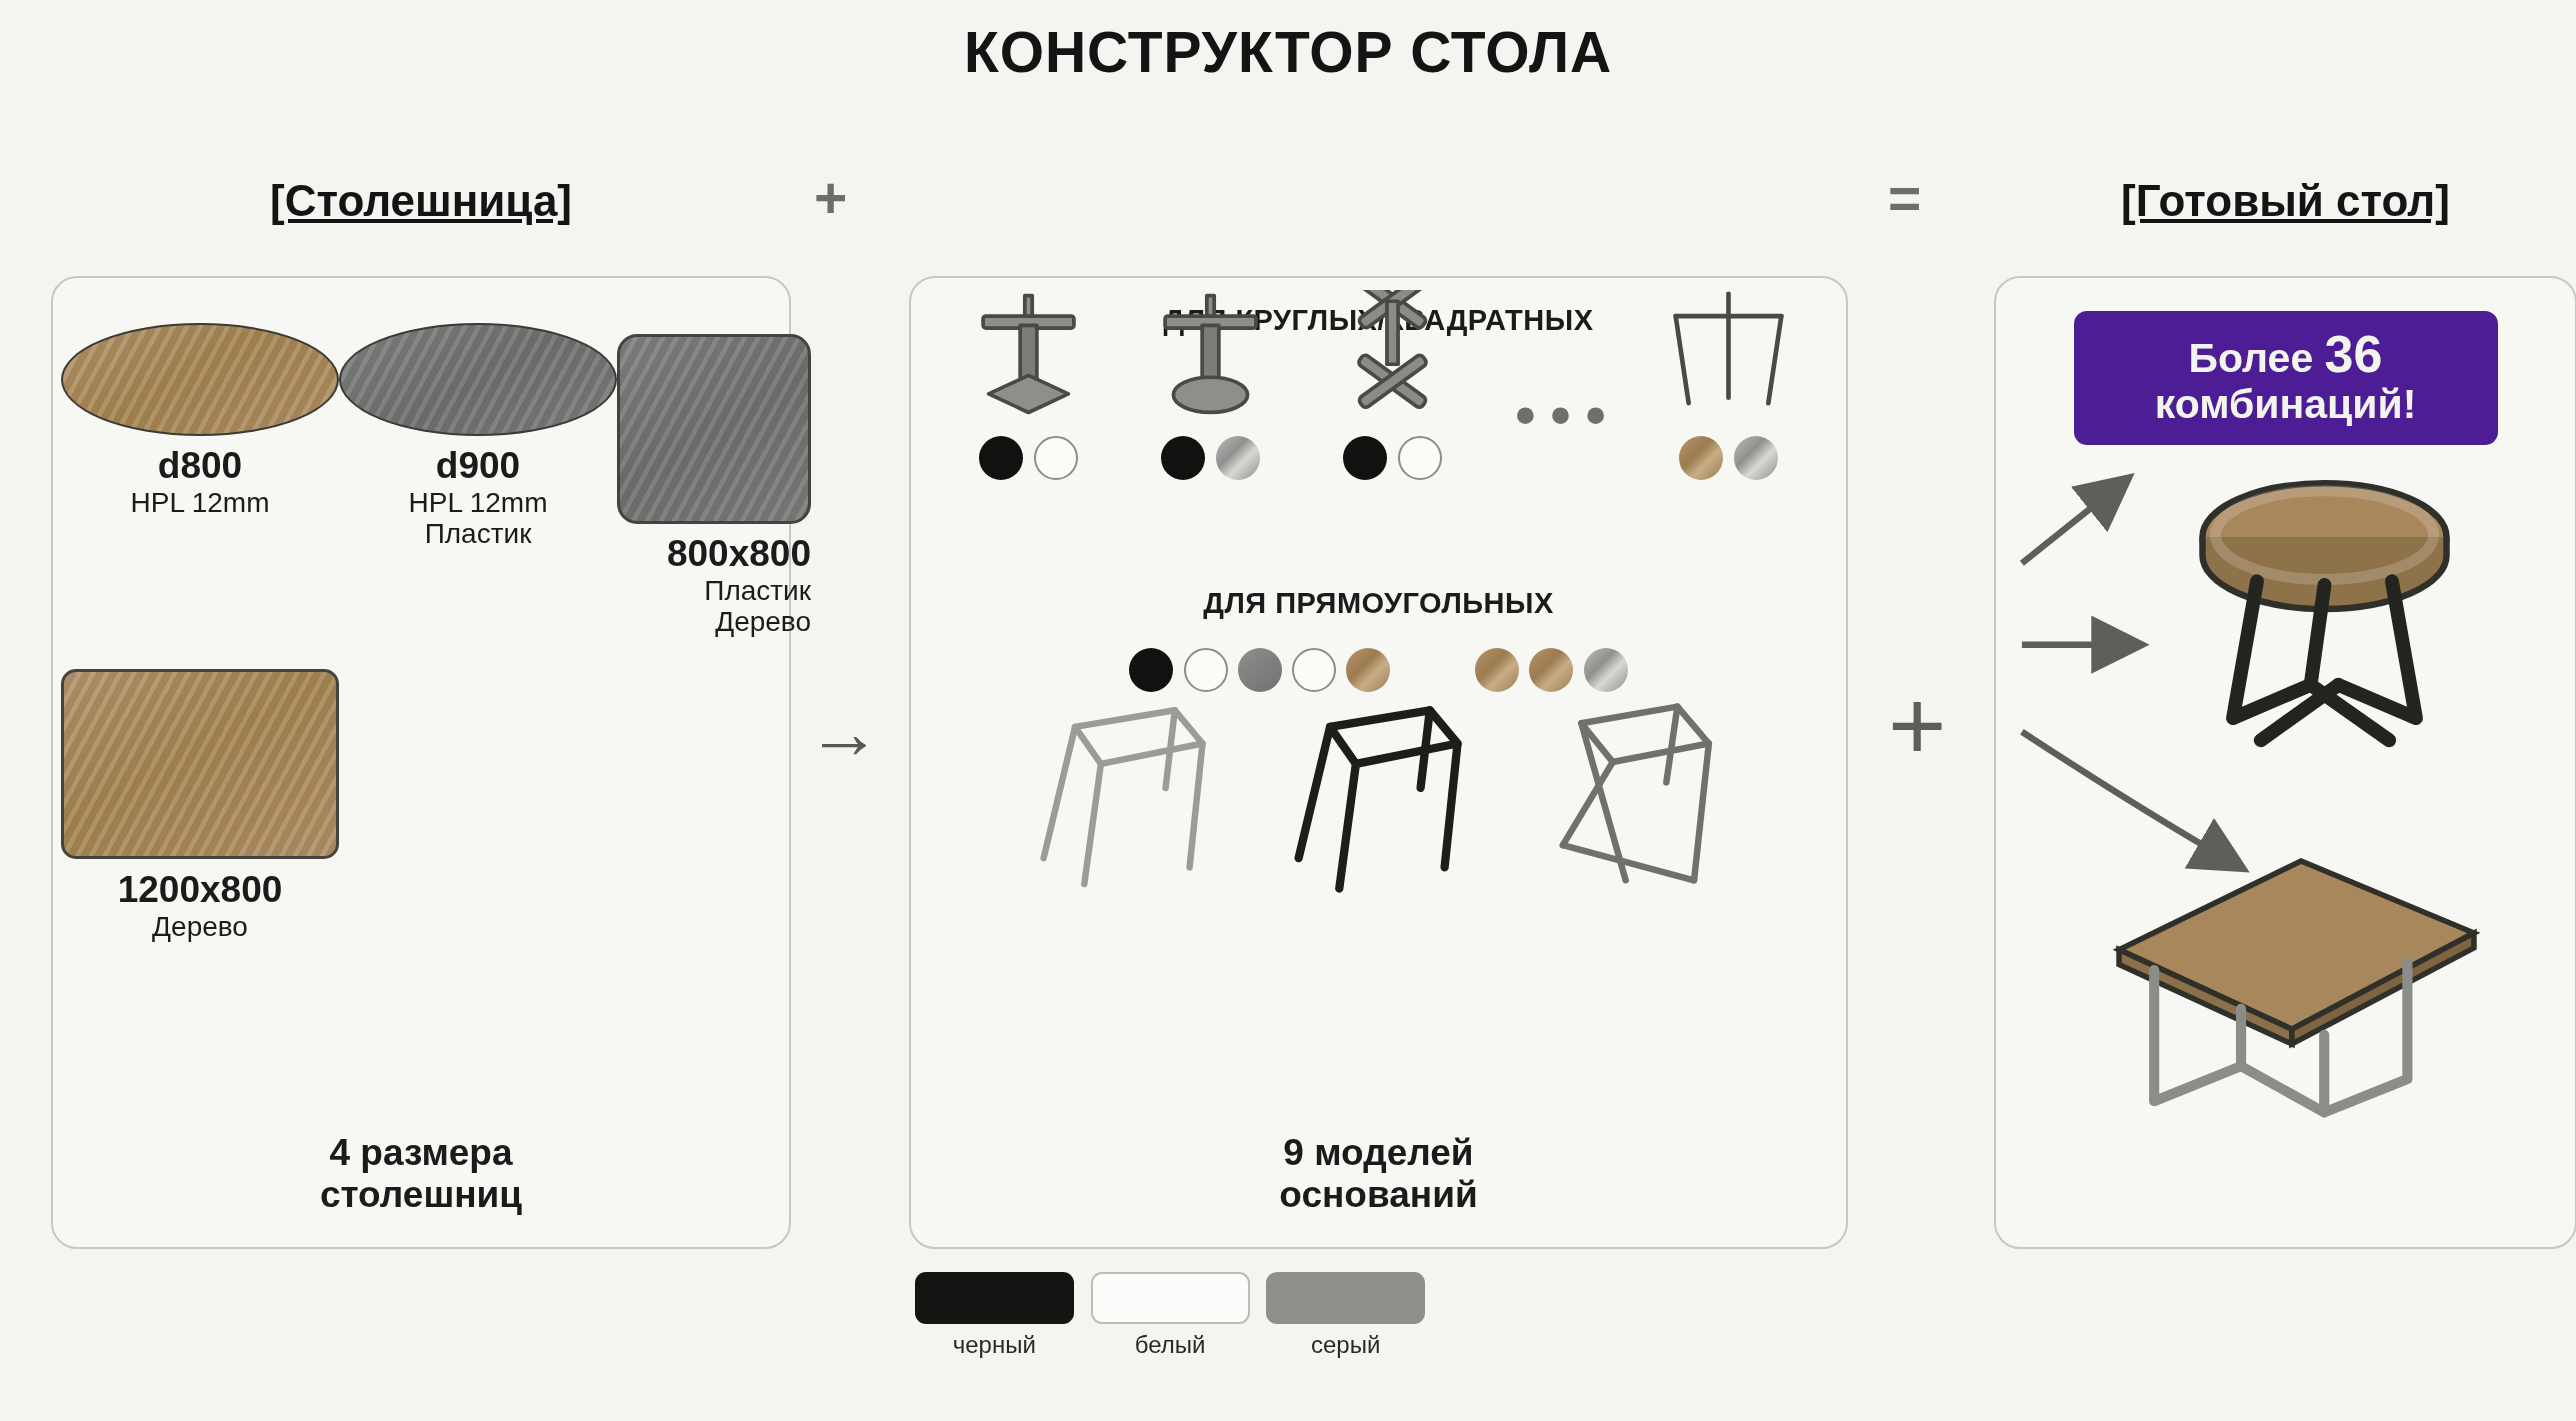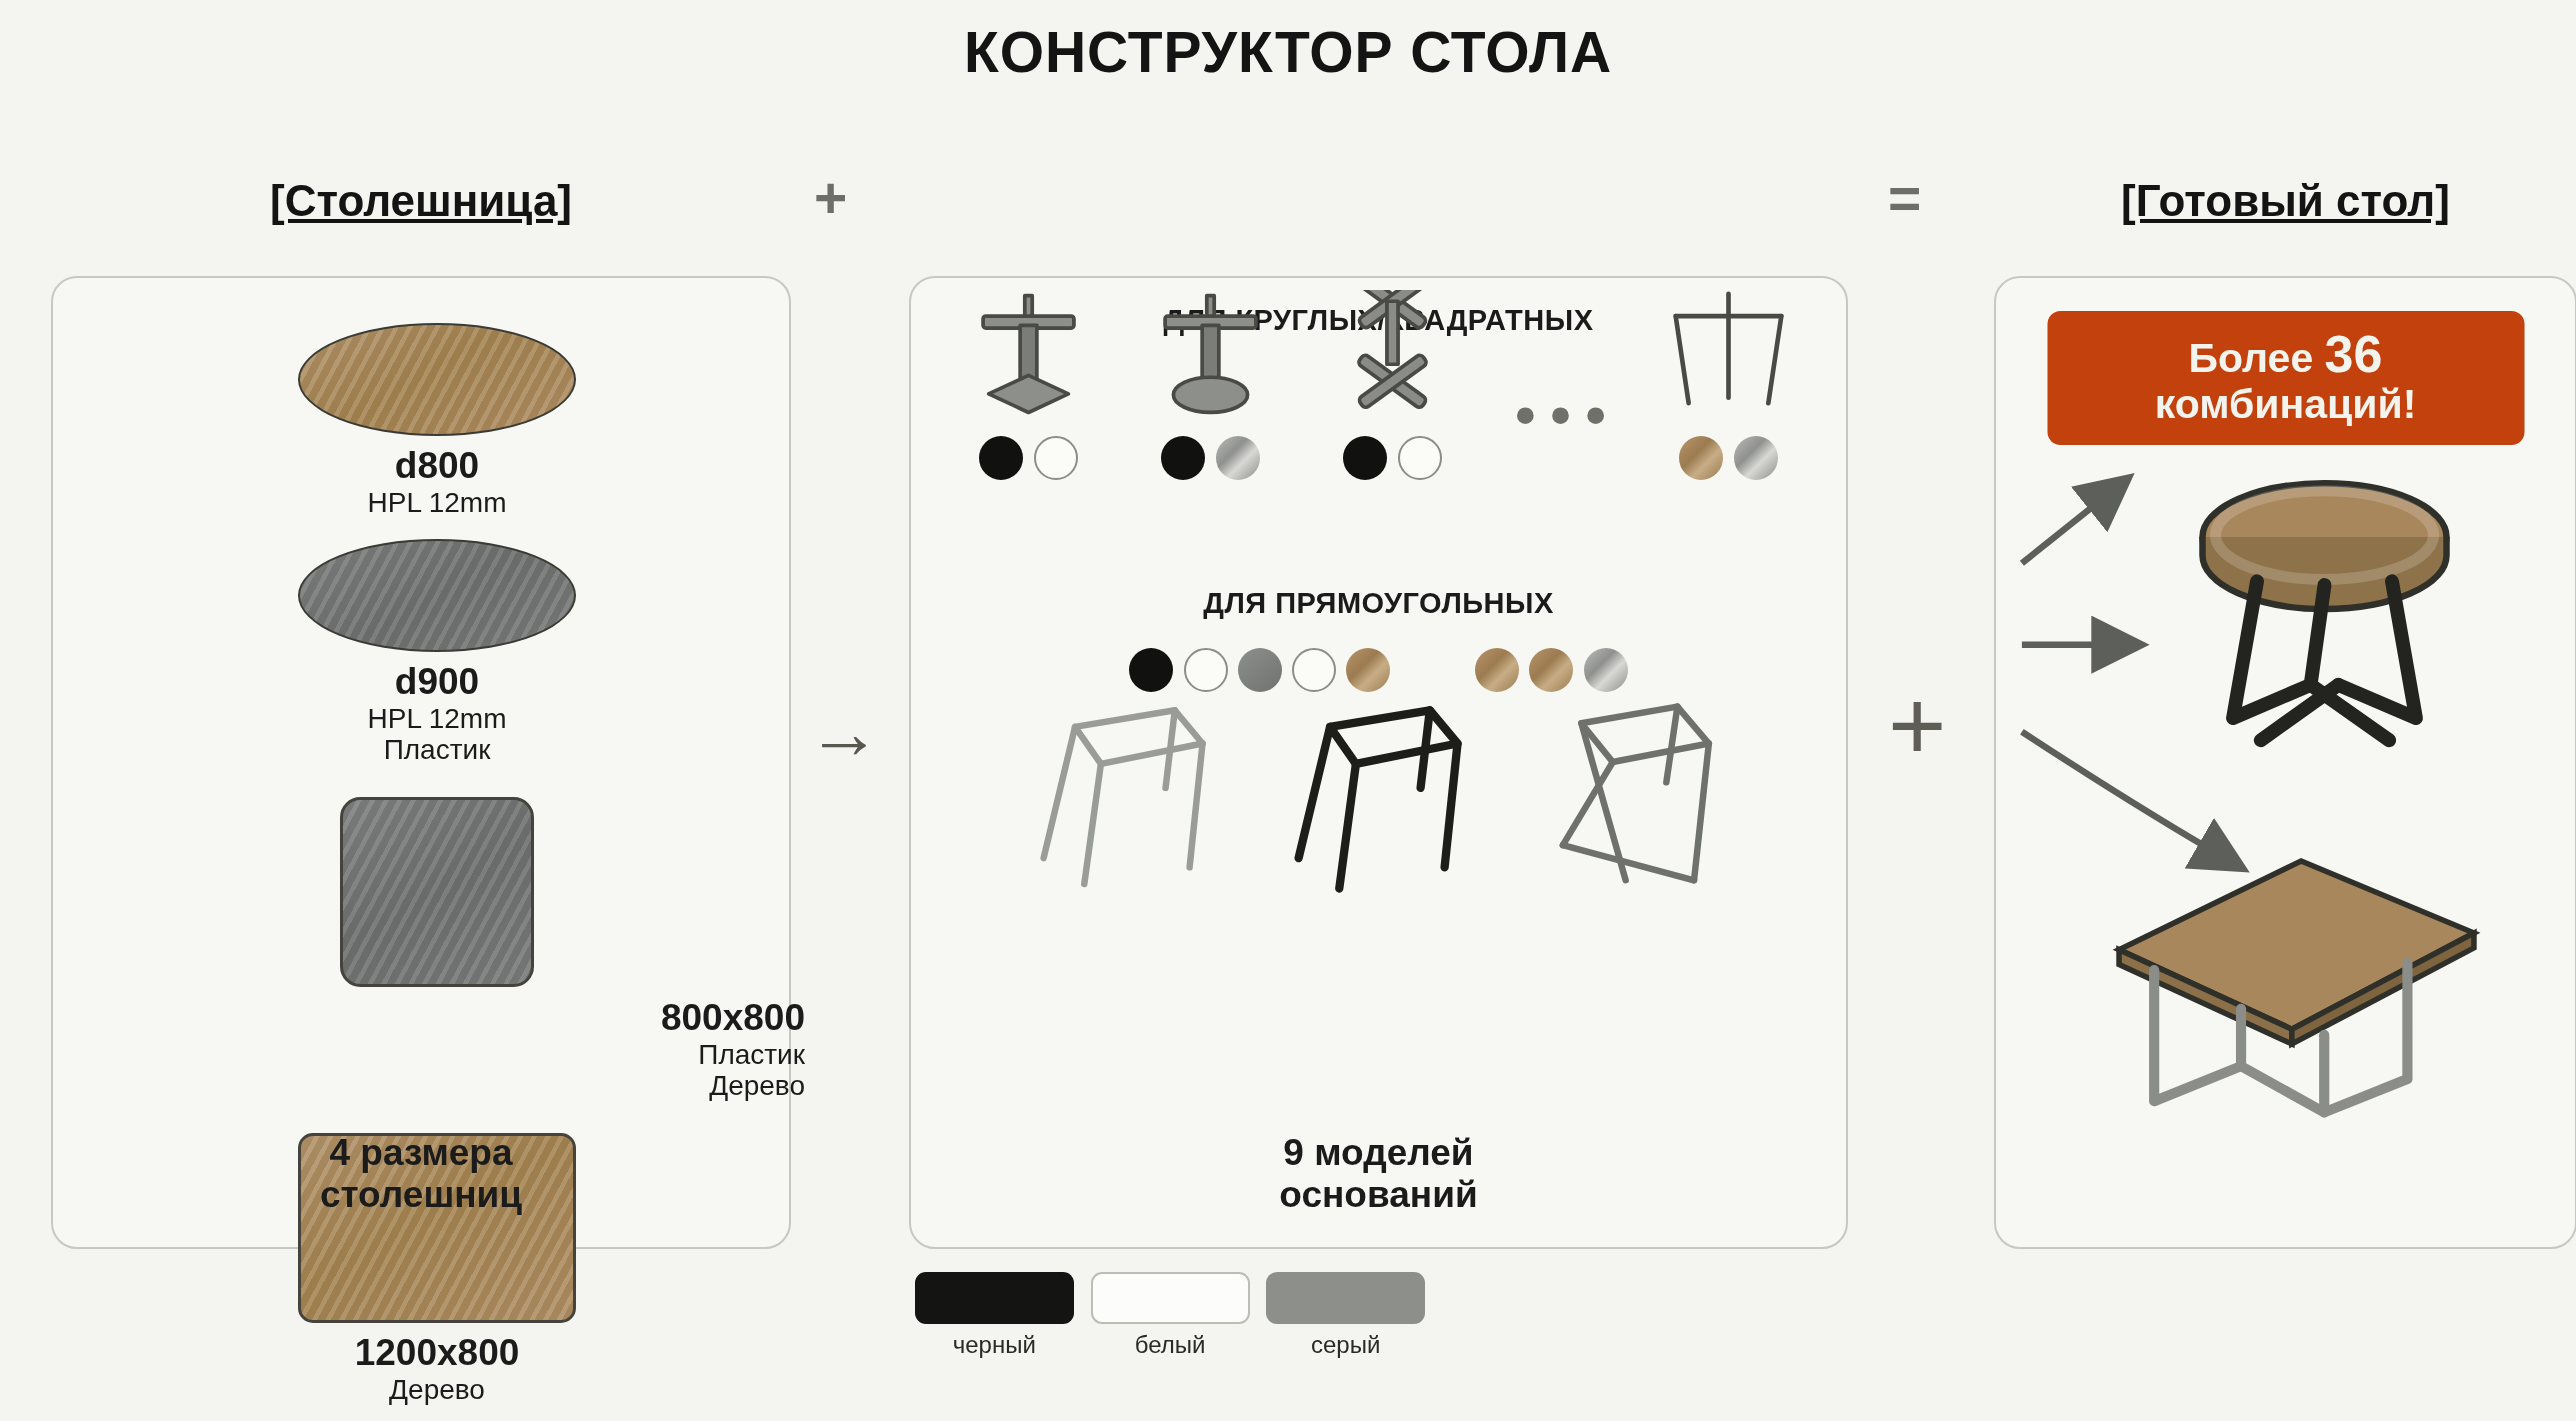--- a/index.html
+++ b/index.html
@@ -63,22 +63,22 @@
     position: absolute; left: 807px; top: 696px;
     font-size: 74px; color: #58584f; line-height: 1; font-weight: 400;
   }
   #plus-2 {
     position: absolute; left: 1888px; top: 675px;
     font-size: 100px; color: #5e5e56; line-height: 1; font-weight: 300;
   }
 
   
   .tops-grid {
-    position: absolute; top: 28px; left: 16px; width: 100%;
-    display: grid; grid-template-columns: 1fr; row-gap: 3.7px;
+    position: absolute; top: 28px; left: 8px; width: 100%;
+    display: grid; grid-template-columns: 1fr 1fr 1fr; row-gap: 3.7px;
   }
   .top-cell { text-align: center; }
   .top-name { font-size: 37px; font-weight: 700; margin-top: 9.3px; }
   .top-sub  { font-size: 28px; font-weight: 400; line-height: 1.12; }
 
   
   .round-top {
     width: 278px; height: 113px; margin: 16.7px auto 0;
     border-radius: 50%;
     border: 2.8px solid #3b3b35;
@@ -142,22 +142,22 @@
   .dot-wood   { background:linear-gradient(135deg,#b8966c 0%,#9b7b4f 40%,#c7ad86 62%,#9a7a50 100%); }
 
   .rect-bases-row {
     display:flex; justify-content:center; align-items:flex-start;
     gap: 61px; margin-top: 7.4px; height: 213px;
   }
 
   
   #combo-badge {
     position: absolute; top: 33px; left: 50%; transform: translateX(-50%);
-    width: 477px; padding: 15px 9.3px 18.5px;
-    background: #c2410c; border-radius: 13px;
+    width: 424px; padding: 15px 9.3px 18.5px;
+    background: #4c1d95; border-radius: 13px;
     text-align: center; color: #f4f4ef;
     font-size: 41px; font-weight: 700; line-height: 1.08;
   }
   #combo-badge .big { font-size: 52px; font-weight: 700; }
 
   
   #legend {
     position: absolute; left: 0; top: 1272px; width: 2340px;
     display: flex; justify-content: center; gap: 16.7px;
   }

